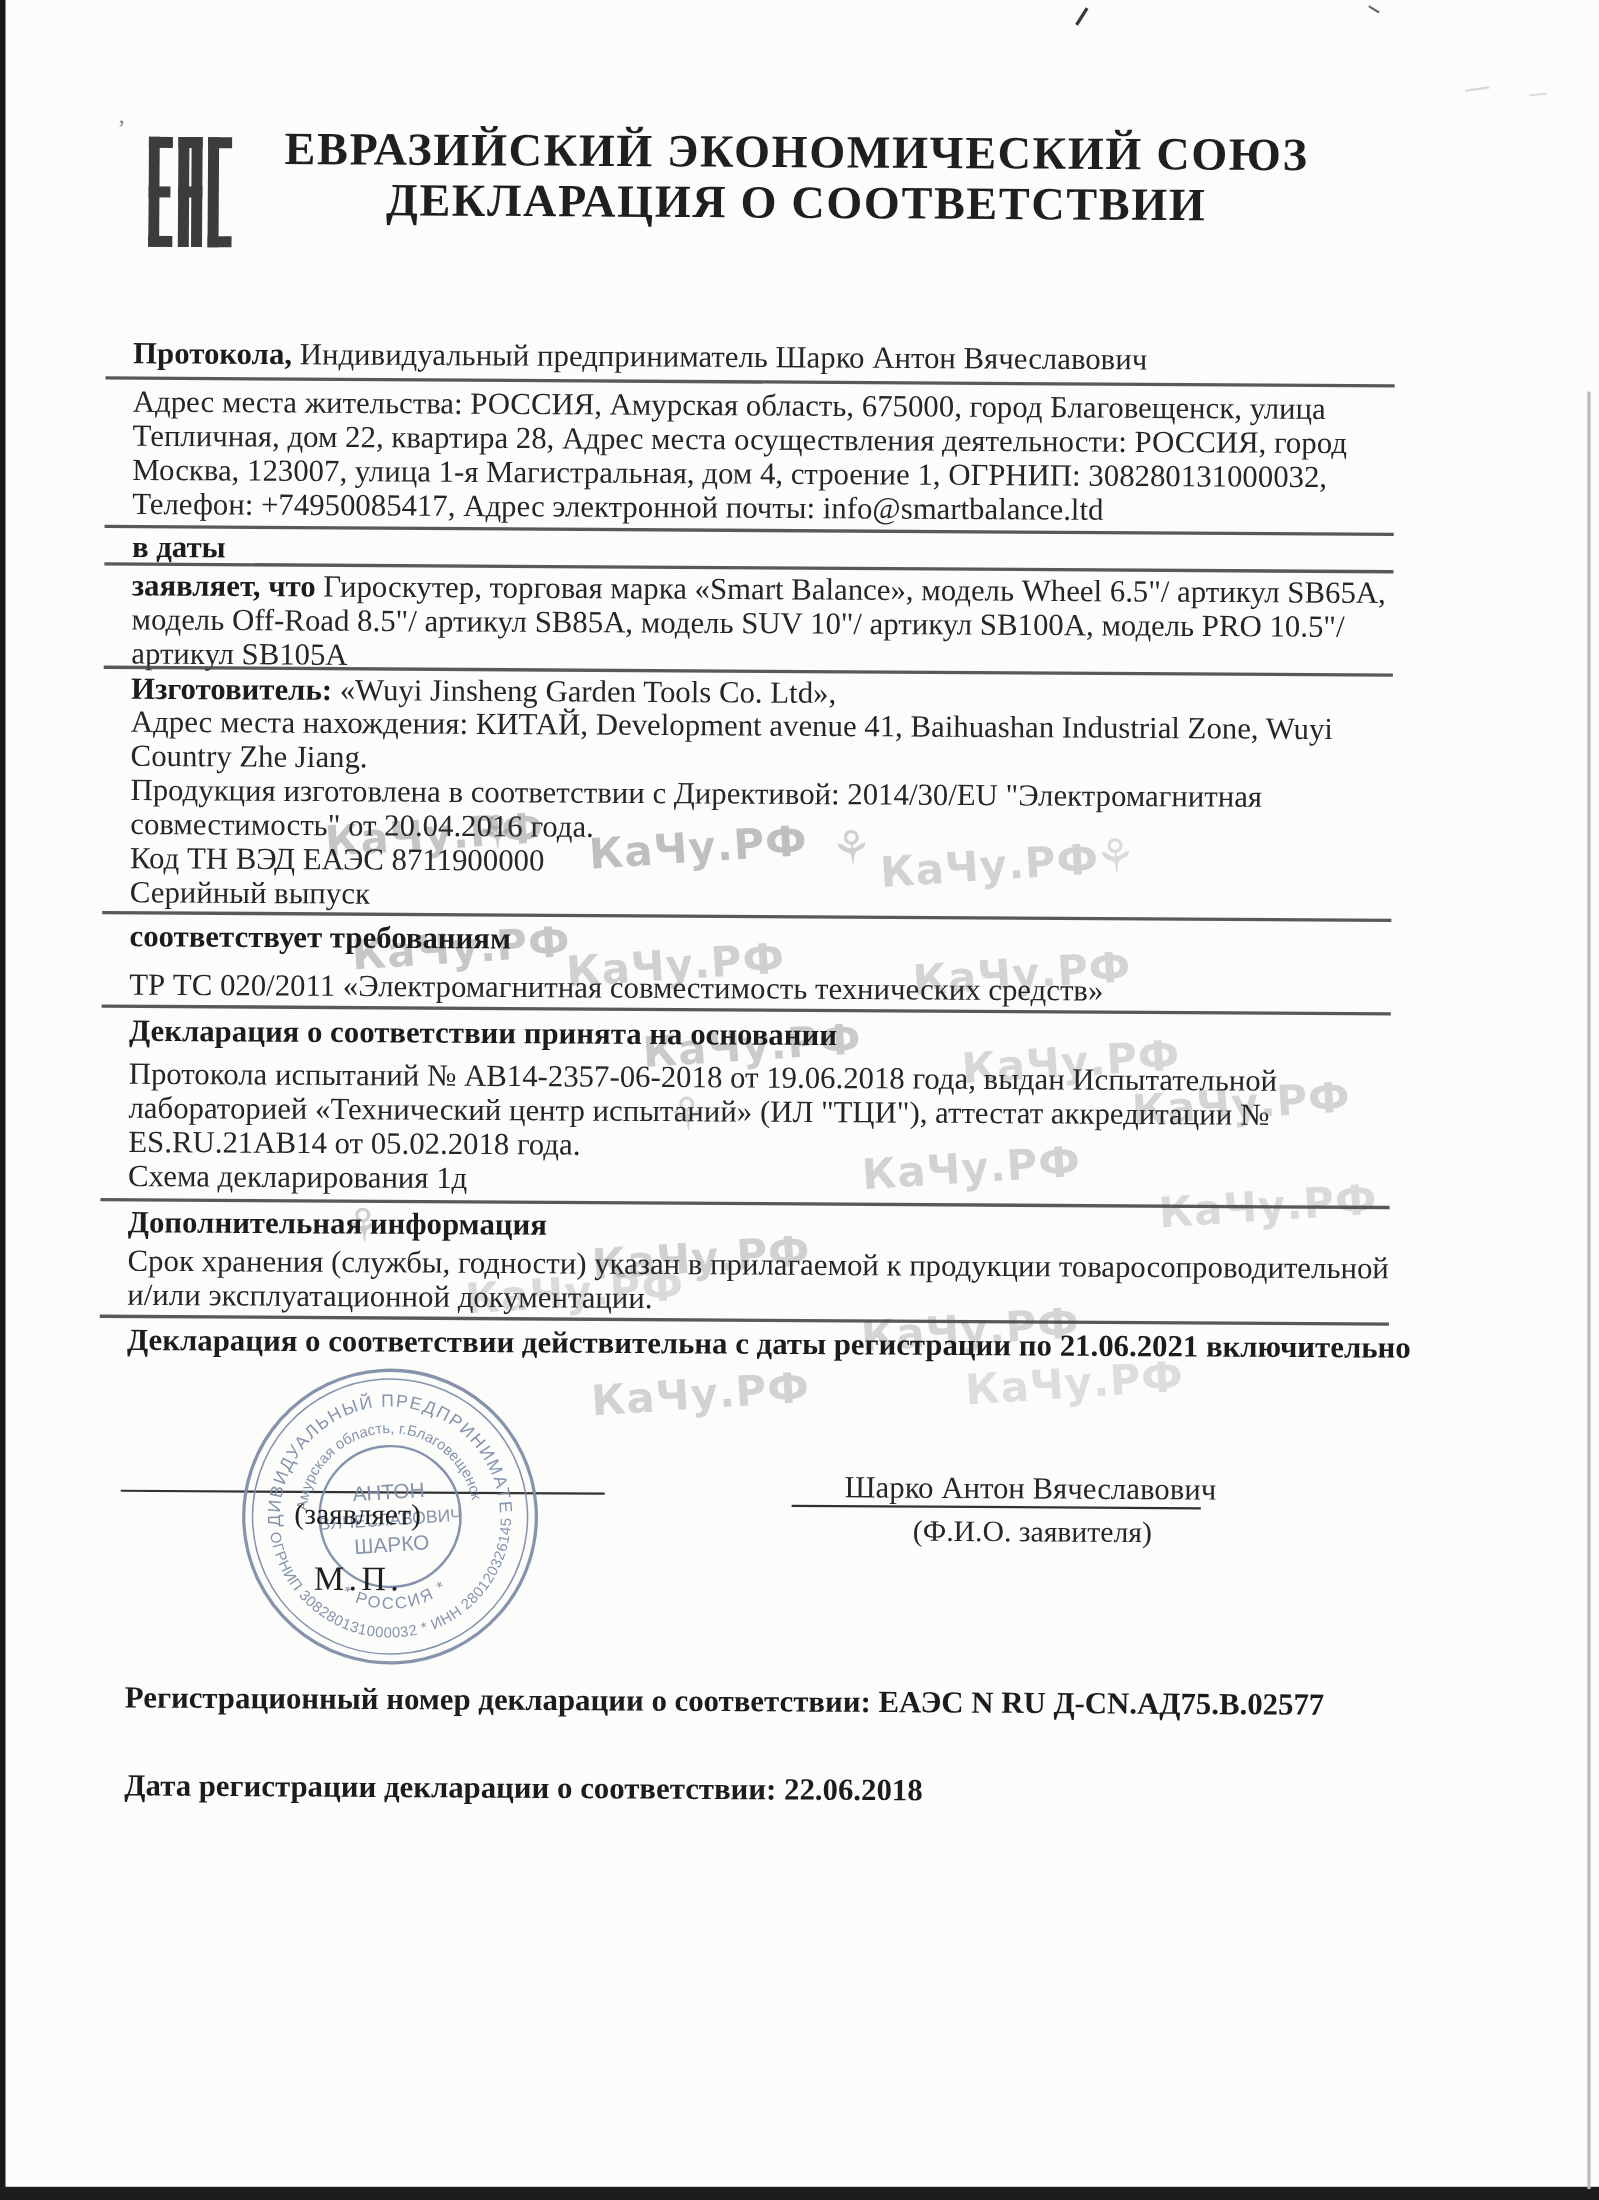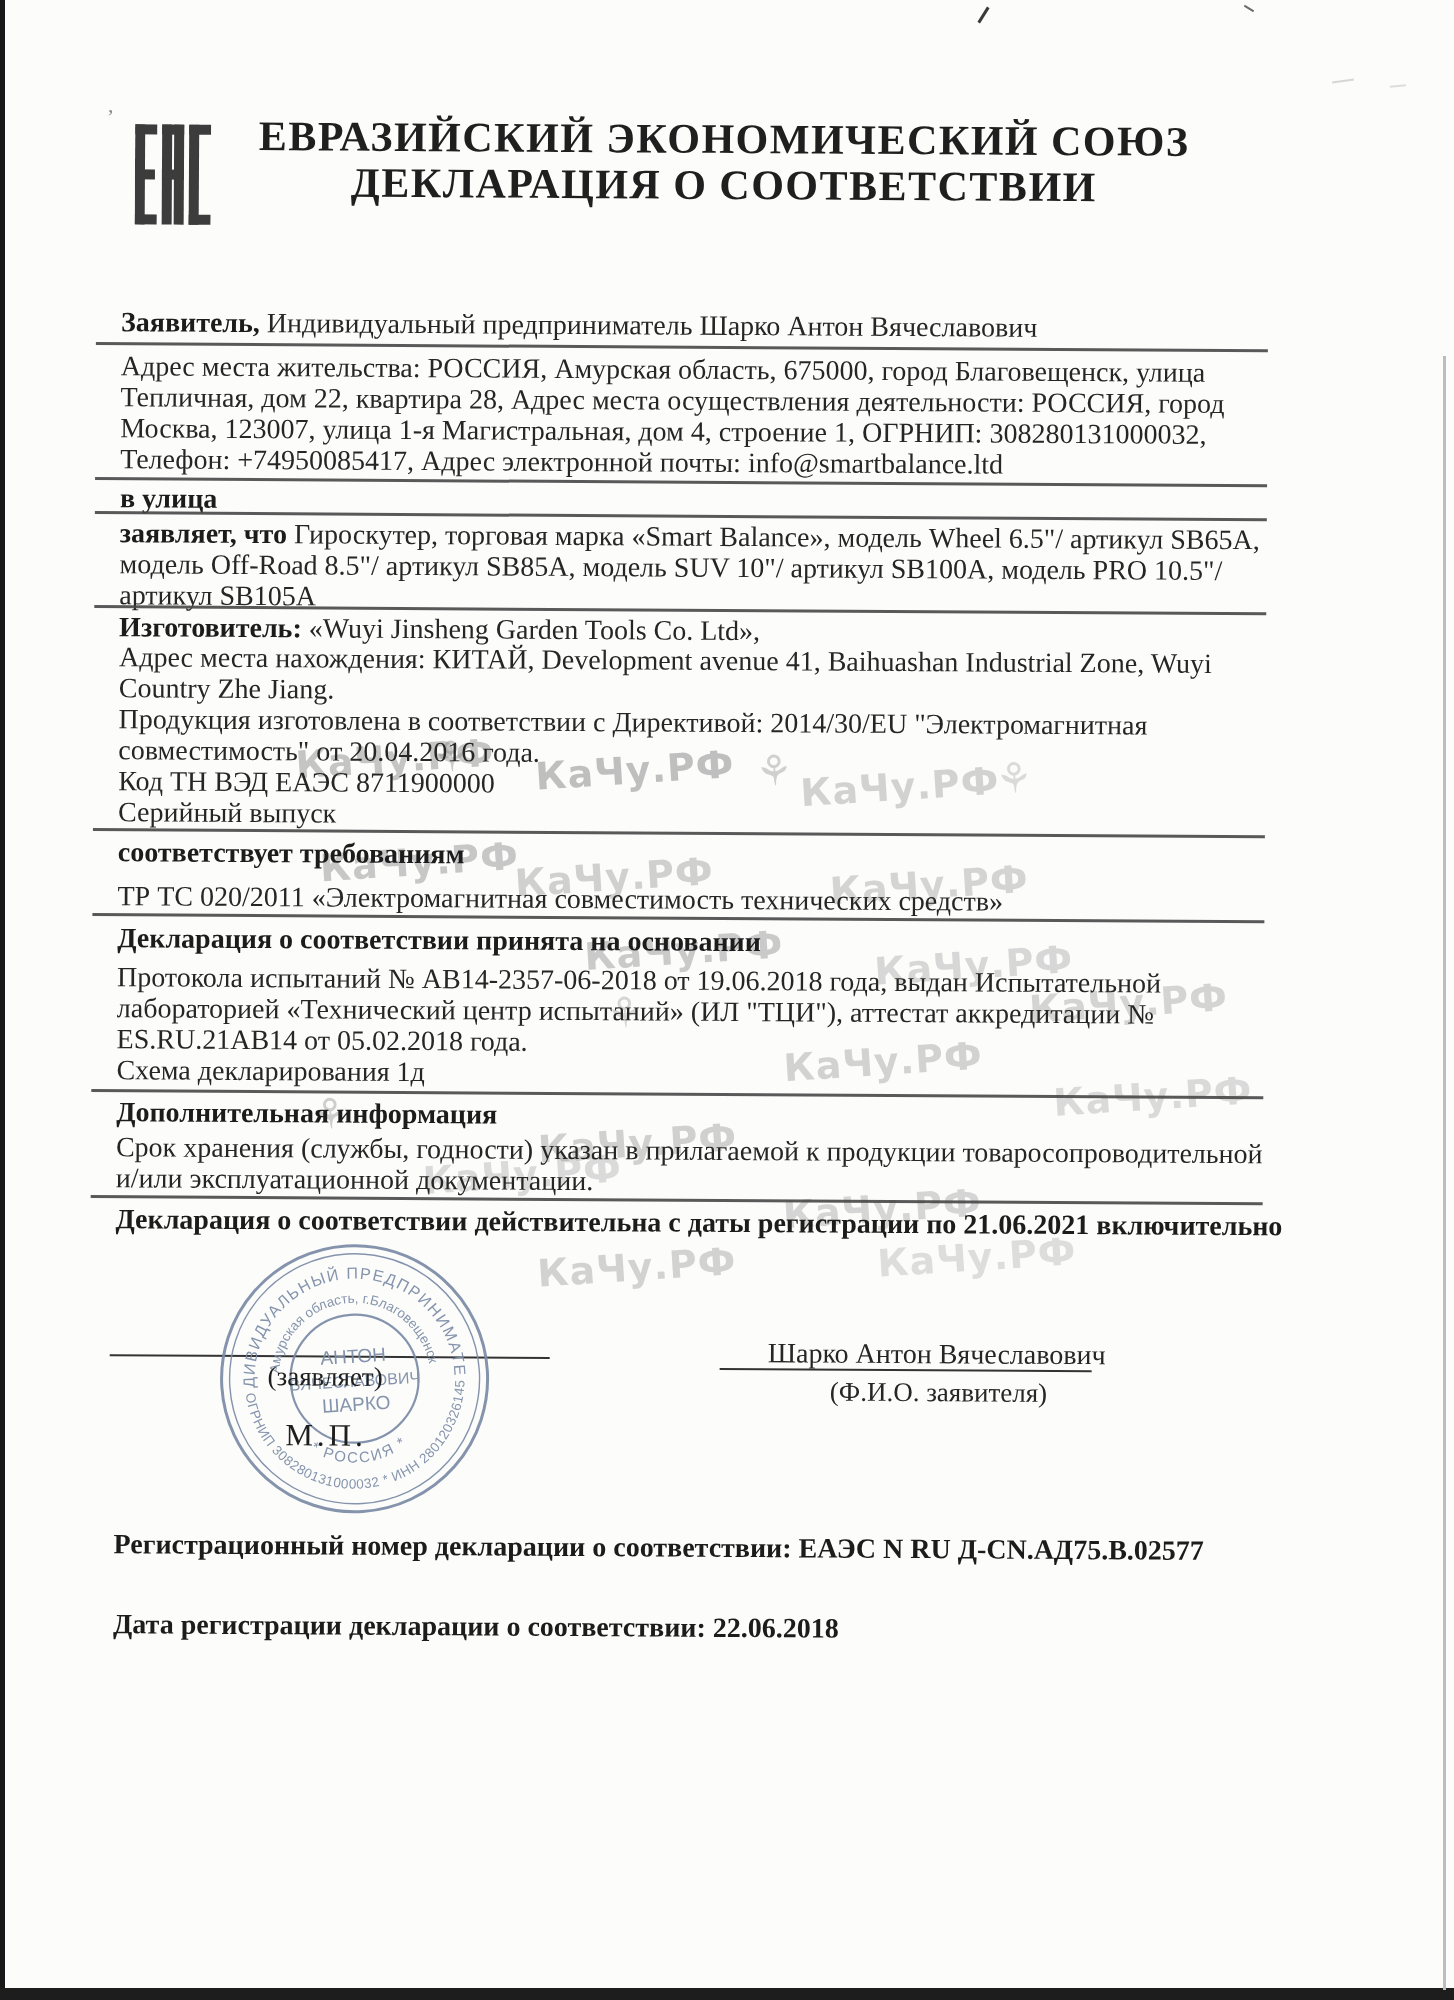--- a/index.html
+++ b/index.html
@@ -112,30 +112,30 @@
           <rect x="54" y="96" width="22" height="10"></rect>
         </g>
       </svg>
     </div>
 
     <div class="title">
       <div>ЕВРАЗИЙСКИЙ ЭКОНОМИЧЕСКИЙ СОЮЗ</div>
       <div>ДЕКЛАРАЦИЯ О СООТВЕТСТВИИ</div>
     </div>
 
-    <div class="t" style="top:306px"><b>Заявитель,</b><span> Индивидуальный предприниматель Шарко Антон Вячеславович</span></div>
+    <div class="t" style="top:306px"><b>Протокола,</b><span> Индивидуальный предприниматель Шарко Антон Вячеславович</span></div>
     <div class="line" style="top:342px"></div>
 
     <div class="t" style="top:350px">Адрес места жительства: РОССИЯ, Амурская область, 675000, город Благовещенск, улица</div>
     <div class="t" style="top:381px">Тепличная, дом 22, квартира 28, Адрес места осуществления деятельности: РОССИЯ, город</div>
     <div class="t" style="top:412px">Москва, 123007, улица 1-я Магистральная, дом 4, строение 1, ОГРНИП: 308280131000032,</div>
     <div class="t" style="top:443px">Телефон: +74950085417, Адрес электронной почты: info@smartbalance.ltd</div>
     <div class="line" style="top:477px"></div>
 
-    <div class="t" style="top:482px"><b>в улица</b></div>
+    <div class="t" style="top:482px"><b>в даты</b></div>
     <div class="line" style="top:511px"></div>
 
     <div class="t" style="top:517px"><b>заявляет, что</b><span> Гироскутер, торговая марка «Smart Balance», модель Wheel 6.5"/ артикул SB65A,</span></div>
     <div class="t" style="top:548px">модель Off-Road 8.5"/ артикул SB85A, модель SUV 10"/ артикул SB100A, модель PRO 10.5"/</div>
     <div class="t" style="top:579px">артикул SB105A</div>
     <div class="line" style="top:605px"></div>
 
     <div class="t" style="top:611px"><b>Изготовитель:</b><span> «Wuyi Jinsheng Garden Tools Co. Ltd»,</span></div>
     <div class="t" style="top:641px">Адрес места нахождения: КИТАЙ, Development avenue 41, Baihuashan Industrial Zone, Wuyi</div>
     <div class="t" style="top:672px">Country Zhe Jiang.</div>

